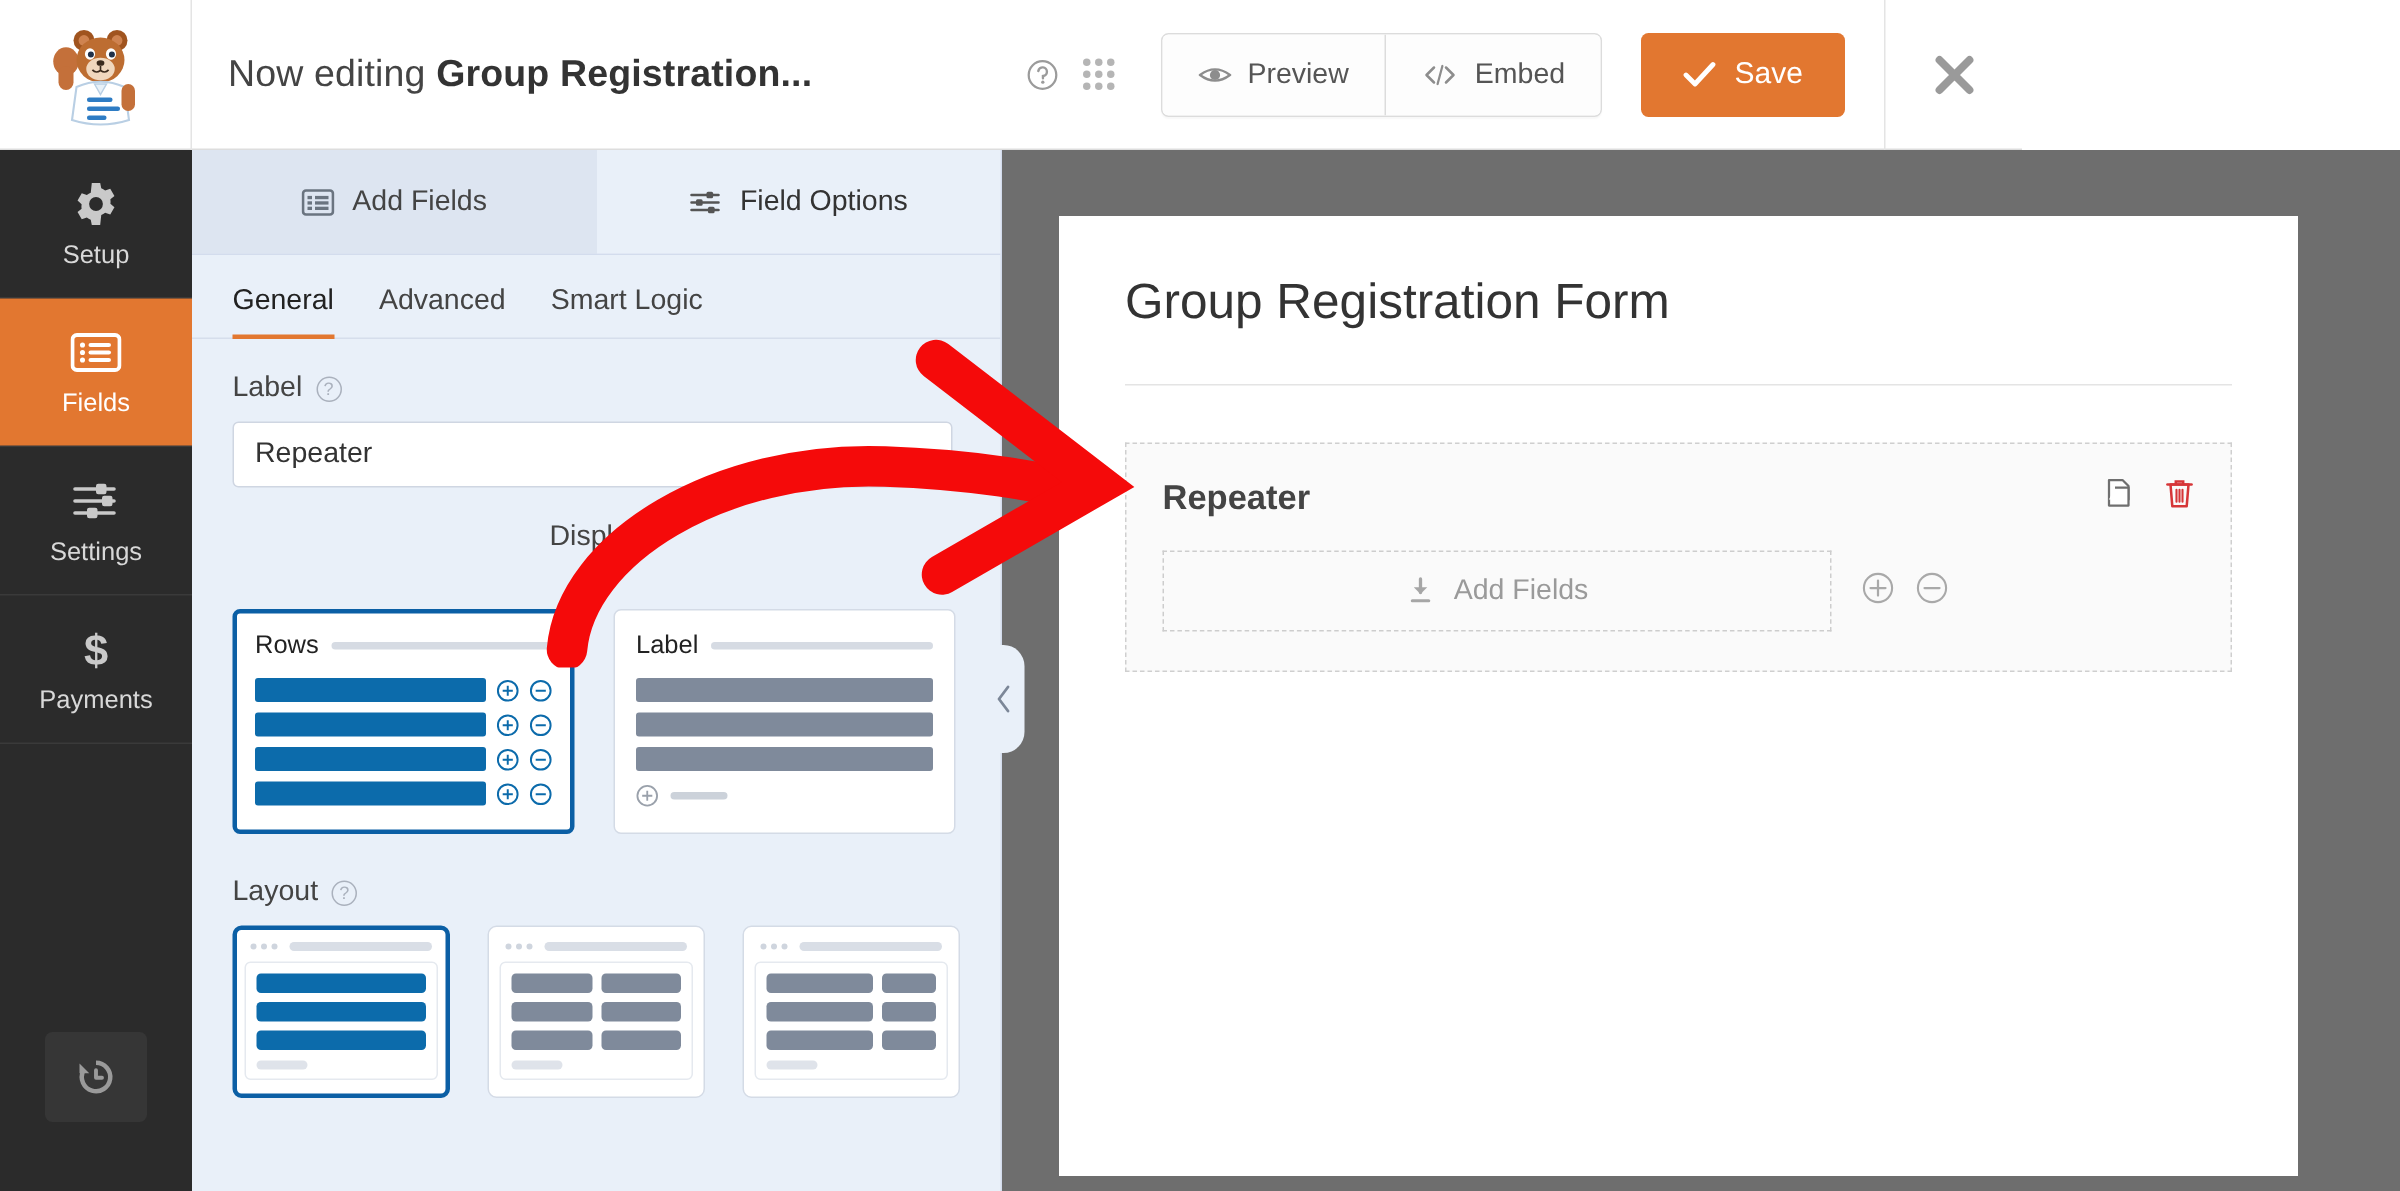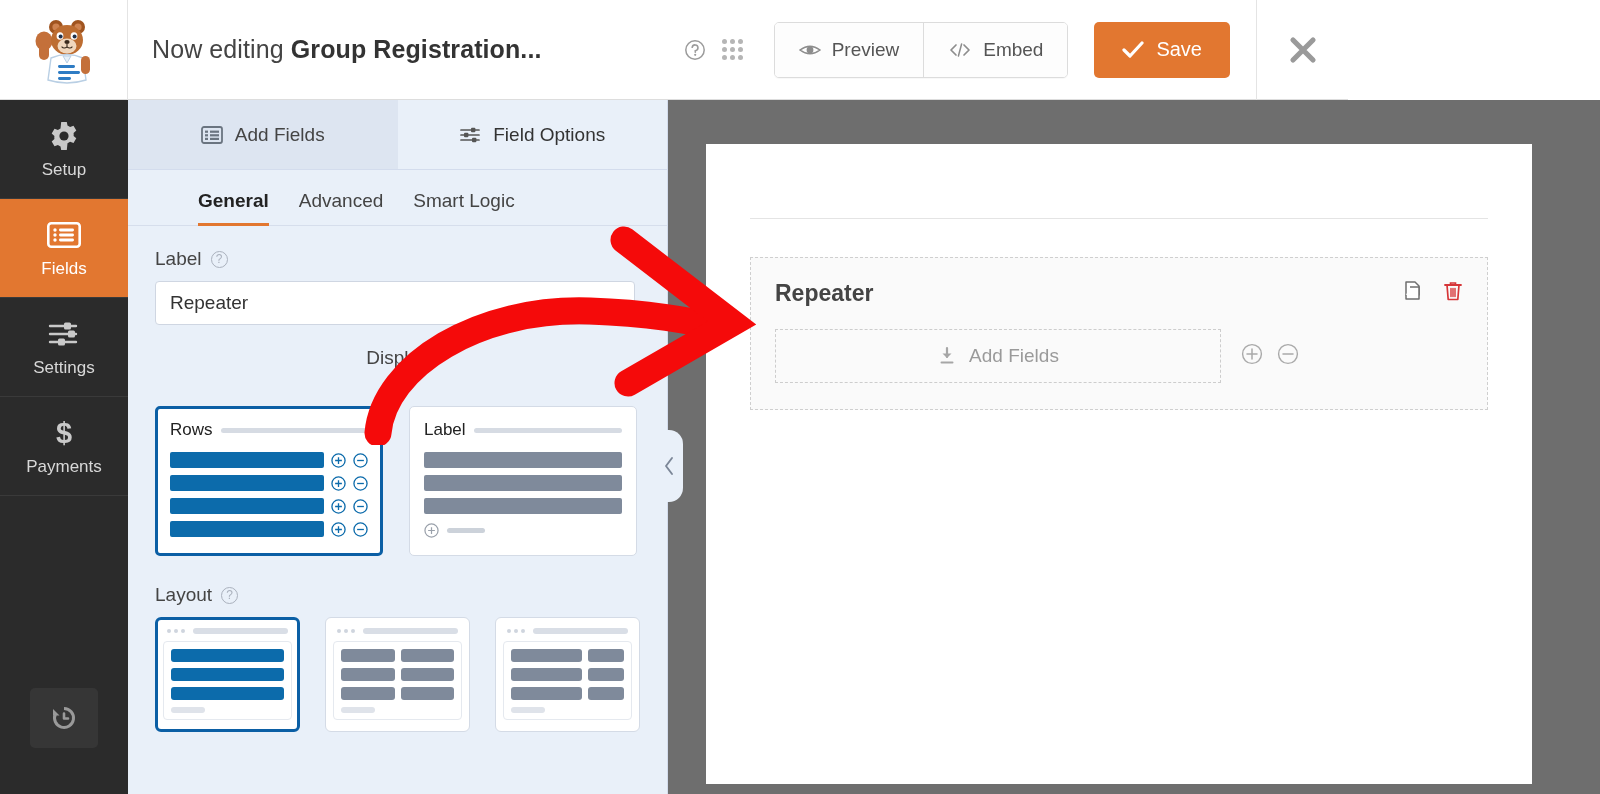--- a/index.html
+++ b/index.html
@@ -69,21 +69,21 @@
   }
   .panel-tabs { display: flex; height: 70px; background: #dfe7f2; border-bottom: 1px solid #d3dced; }
   .ptab {
     flex: 1 1 50%; display: flex; align-items: center; justify-content: center; gap: 12px;
     font-size: 19px; color: #444; cursor: pointer; background: #e3eaf4;
   }
   .ptab.active { background: #e9f0f9; color: #333; }
   .ptab.inactive { background: #dde5f1; }
   .subtabs { display: flex; gap: 30px; padding: 20px 27px 0 27px; border-bottom: 1px solid #d6deec; }
   .stab { font-size: 19px; color: #444; padding-bottom: 13px; cursor: pointer; position: relative; }
-  .stab.active { color: #222; font-weight: 700; margin-left: 43px; }
+  .stab.active { color: #222; font-weight: 400; }
   .stab.active::after { content: ""; position: absolute; left: 0; right: 0; bottom: -1px; height: 3px; background: #e27730; }
   .panel-body { padding: 22px 27px 0 27px; }
   .field-heading { font-size: 19px; color: #333; font-weight: 700; margin-bottom: 22px; }
   .field-heading .dim { color: #8b93a1; font-weight: 400; }
   .opt-label { display: flex; align-items: center; gap: 9px; font-size: 19px; color: #444; margin-bottom: 11px; }
   .qmark { width: 17px; height: 17px; border-radius: 50%; border: 1.5px solid #aab1bd; color: #aab1bd; font-size: 12px; line-height: 14px; text-align: center; display: inline-block; cursor: pointer; }
   .text-input {
     width: 480px; height: 44px; border: 1px solid #cfd6e2; border-radius: 4px;
     background: #fff; font-size: 19px; color: #333; padding: 0 14px; outline: none;
     font-family: "Liberation Sans", sans-serif;
@@ -550,20 +550,21 @@
 
   <div class="collapse-handle">
     <svg width="14" height="22" viewBox="0 0 14 22">
       <path d="M10 3 L4 11 L10 19" fill="none" stroke="#7c8798" stroke-width="1.9" stroke-linecap="round" stroke-linejoin="round"></path>
     </svg>
   </div>
 
   <div class="preview-area">
     <div class="form-canvas">
 
+      <div class="form-title">Group Registration Form</div>
       <div class="form-divider"></div>
 
       <div class="field-block">
         <div class="fb-head">
           <div class="fb-title">Repeater</div>
           <div class="fb-actions">
             <span>
               <svg width="22" height="22" viewBox="0 0 22 22">
                 <path d="M3 2 h9 l4 4 v9 h-13 z" fill="#ffffff" stroke="#6f6f6f" stroke-width="1.5" stroke-linejoin="round"></path>
                 <path d="M7 7 h9 v12 h-13 v-4" fill="#ffffff" stroke="#6f6f6f" stroke-width="1.5" stroke-linejoin="round"></path>

